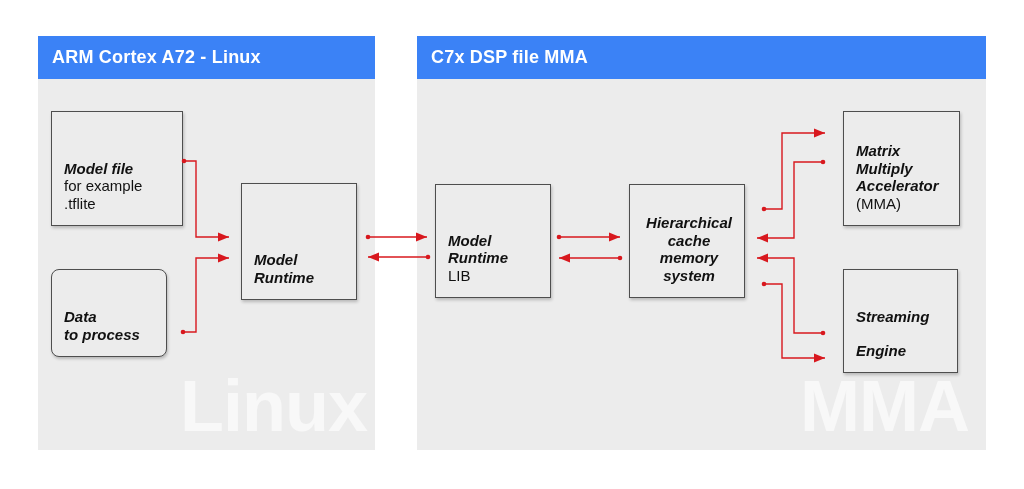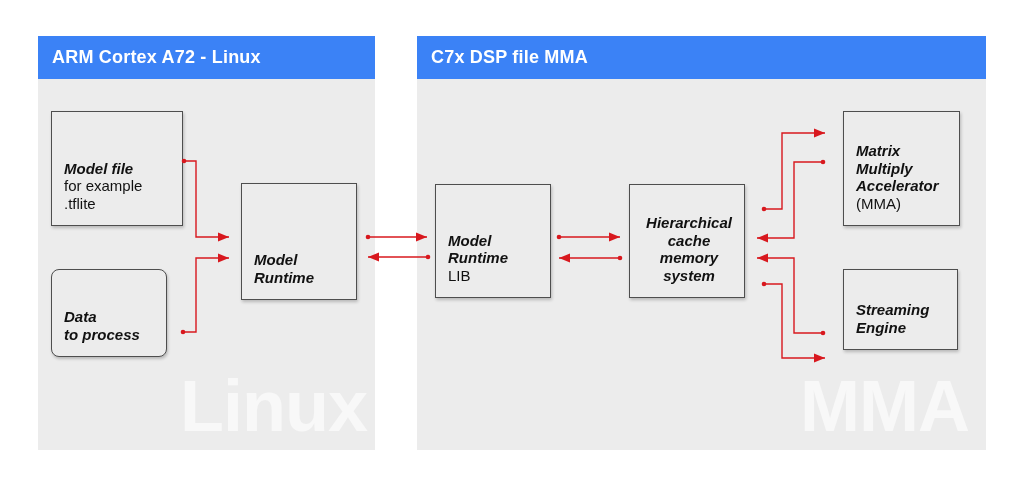--- a/index.html
+++ b/index.html
@@ -67,21 +67,21 @@
       <div class="ln b">system</div>
     </div>
 
     <div class="node" style="left:426px;top:75px;width:117px;height:115px;">
       <div class="ln b">Matrix</div>
       <div class="ln b">Multiply</div>
       <div class="ln b">Accelerator</div>
       <div class="ln">(MMA)</div>
     </div>
 
-    <div class="node" style="left:426px;top:233px;width:115px;height:81px;">
+    <div class="node" style="left:426px;top:233px;width:115px;height:104px;gap:16px;">
       <div class="ln b">Streaming</div>
       <div class="ln b">Engine</div>
     </div>
   </section>
 
   <svg id="edge-layer" class="edge-layer" width="1024" height="489" viewBox="0 0 1024 489">
       <g>
         <polyline points="184,161 196,161 196,237 229,237" fill="none" stroke="#d8181e" stroke-width="1.4"></polyline>
         <circle cx="184" cy="161" r="2.3" fill="#d8181e"></circle>
         <polygon points="229,237 218,232.5 218,241.5" fill="#d8181e"></polygon>

